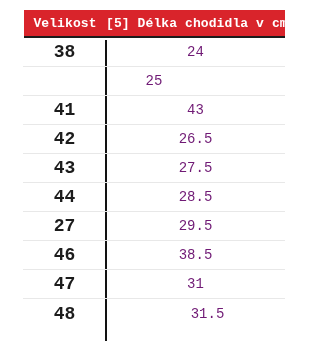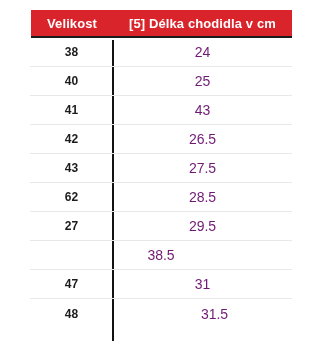--- a/index.html
+++ b/index.html
@@ -10,24 +10,25 @@
     width: 294px;
     height: 356px;
     background: #ffffff;
     font-family: "Liberation Sans", sans-serif;
     overflow: hidden;
     position: relative;
   }
 
   #size-table-wrap {
     position: absolute;
-    left: 14px;
+    left: 7px;
     top: 0;
     width: 294px;
     height: 256px;
+    font-family: Liberation Mono, monospace;
   }
 
   
   .tbl-header {
     position: absolute;
     left: 17px;
     top: 10px;
     width: 261px;
     height: 28px;
     background: #d9242b;
@@ -76,21 +77,21 @@
   .cell {
     display: flex;
     align-items: center;
     justify-content: center;
     line-height: 1;
     color: #1c1c1c;
   }
   .cell-size {
     width: 83px;
     flex: 0 0 83px;
-    font-size: 12px;
+    font-size: 18px;
     font-weight: bold;
   }
   .cell-len {
     flex: 1 1 auto;
     font-size: 14px;
     font-weight: normal;
     color: #701a75;
   }
 
   
@@ -114,44 +115,44 @@
   </div>
 
   <div class="col-divider"></div>
 
   <div class="tbl-body">
       <div class="row">
         <div class="cell cell-size">38</div>
         <div class="cell cell-len">24</div>
       </div>
       <div class="row">
-        <div class="cell cell-size">40</div>
         <div class="cell cell-len">25</div>
       </div>
       <div class="row">
         <div class="cell cell-size">41</div>
         <div class="cell cell-len">43</div>
       </div>
       <div class="row">
         <div class="cell cell-size">42</div>
         <div class="cell cell-len">26.5</div>
       </div>
       <div class="row">
         <div class="cell cell-size">43</div>
         <div class="cell cell-len">27.5</div>
       </div>
       <div class="row">
-        <div class="cell cell-size">62</div>
+        <div class="cell cell-size">44</div>
         <div class="cell cell-len">28.5</div>
       </div>
       <div class="row">
         <div class="cell cell-size">27</div>
         <div class="cell cell-len">29.5</div>
       </div>
       <div class="row">
+        <div class="cell cell-size">46</div>
         <div class="cell cell-len">38.5</div>
       </div>
       <div class="row">
         <div class="cell cell-size">47</div>
         <div class="cell cell-len">31</div>
       </div>
       <div class="row">
         <div class="cell cell-size">48</div>
         <div class="cell cell-len">31.5</div>
       </div>

